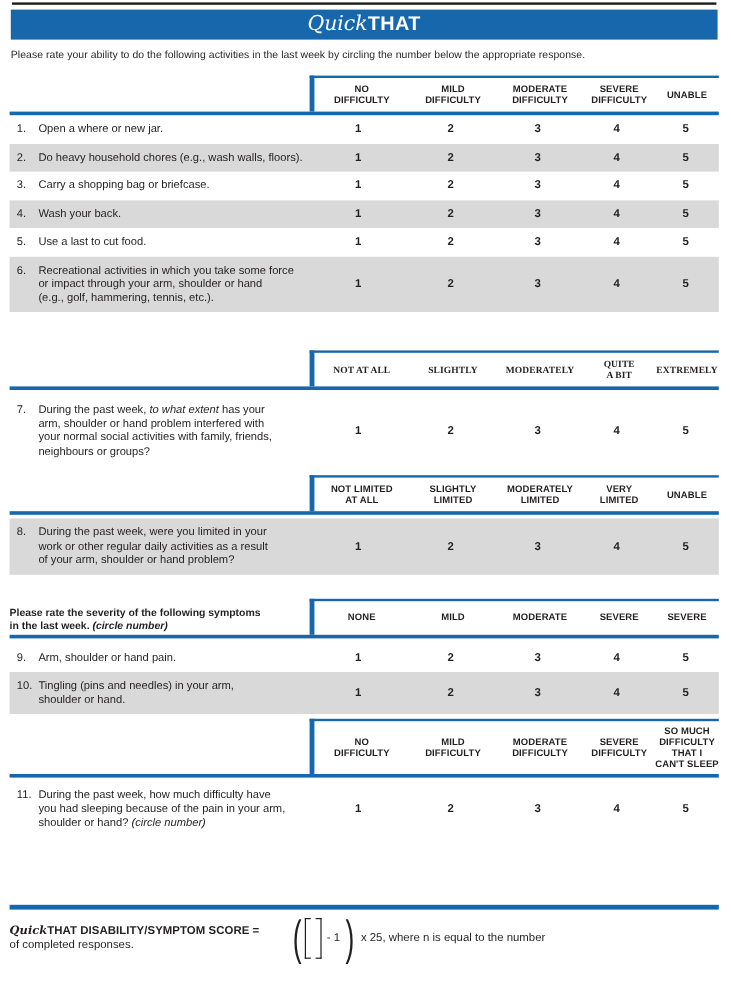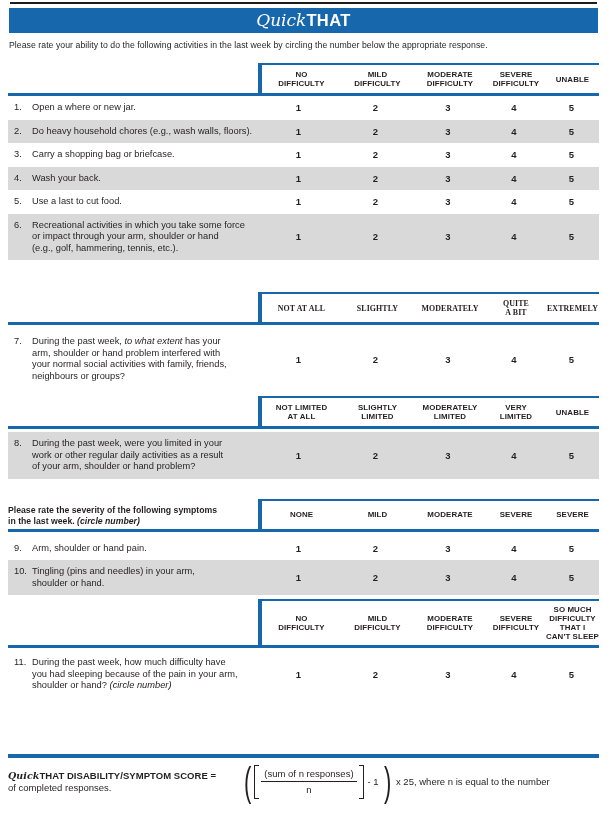--- a/index.html
+++ b/index.html
@@ -290,24 +290,20 @@
 
   <div class="footer-line"></div>
 
   <div class="score-row">
     <div class="score-left">
       <div><span class="serif-it b">Quick</span><span class="b">THAT DISABILITY/SYMPTOM SCORE =</span></div>
       <div class="l2">of completed responses.</div>
     </div>
     <div class="bigparen">(</div>
     <div class="bracket bl"></div>
-    <div class="frac">
-      <div class="frac-top">(sum of n responses)</div>
-      <div class="frac-bot">n</div>
-    </div>
     <div class="bracket br"></div>
     <div class="minus">- 1</div>
     <div class="bigparen">)</div>
     <div class="times-text"><span>x 25,</span> <span>where n is equal to the number</span></div>
   </div>
 
 
 </div>
 
 </body></html>

